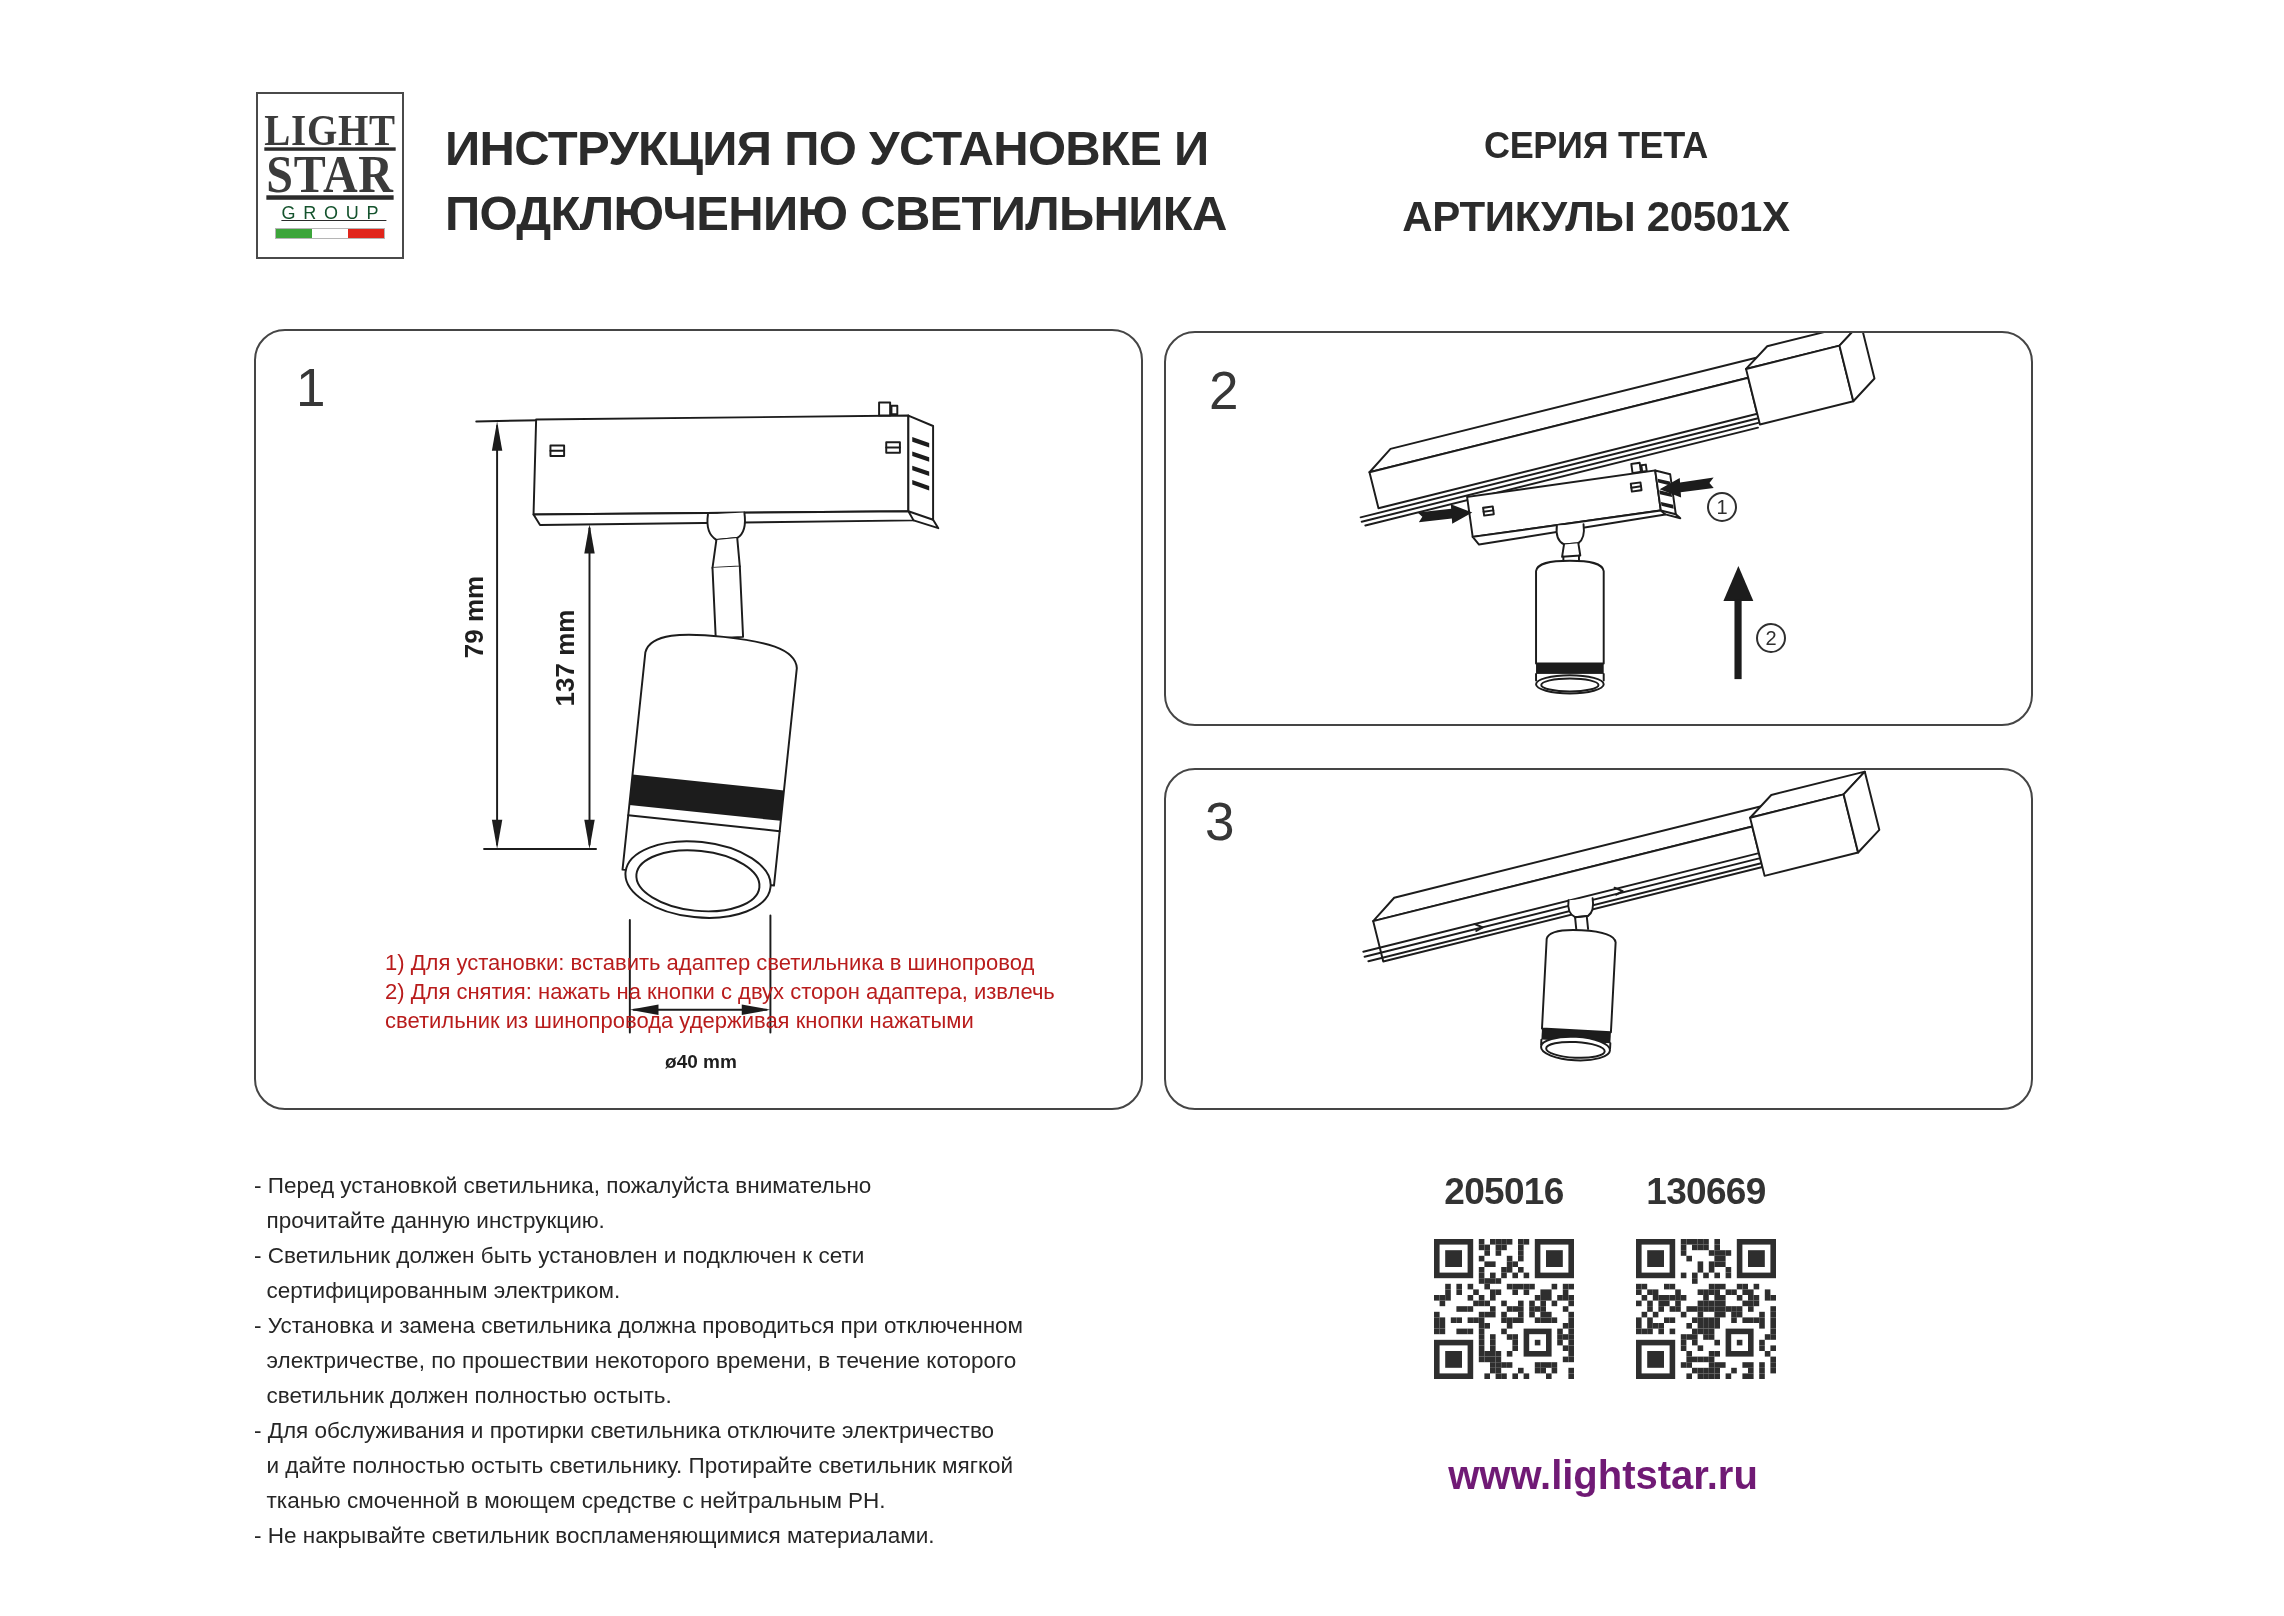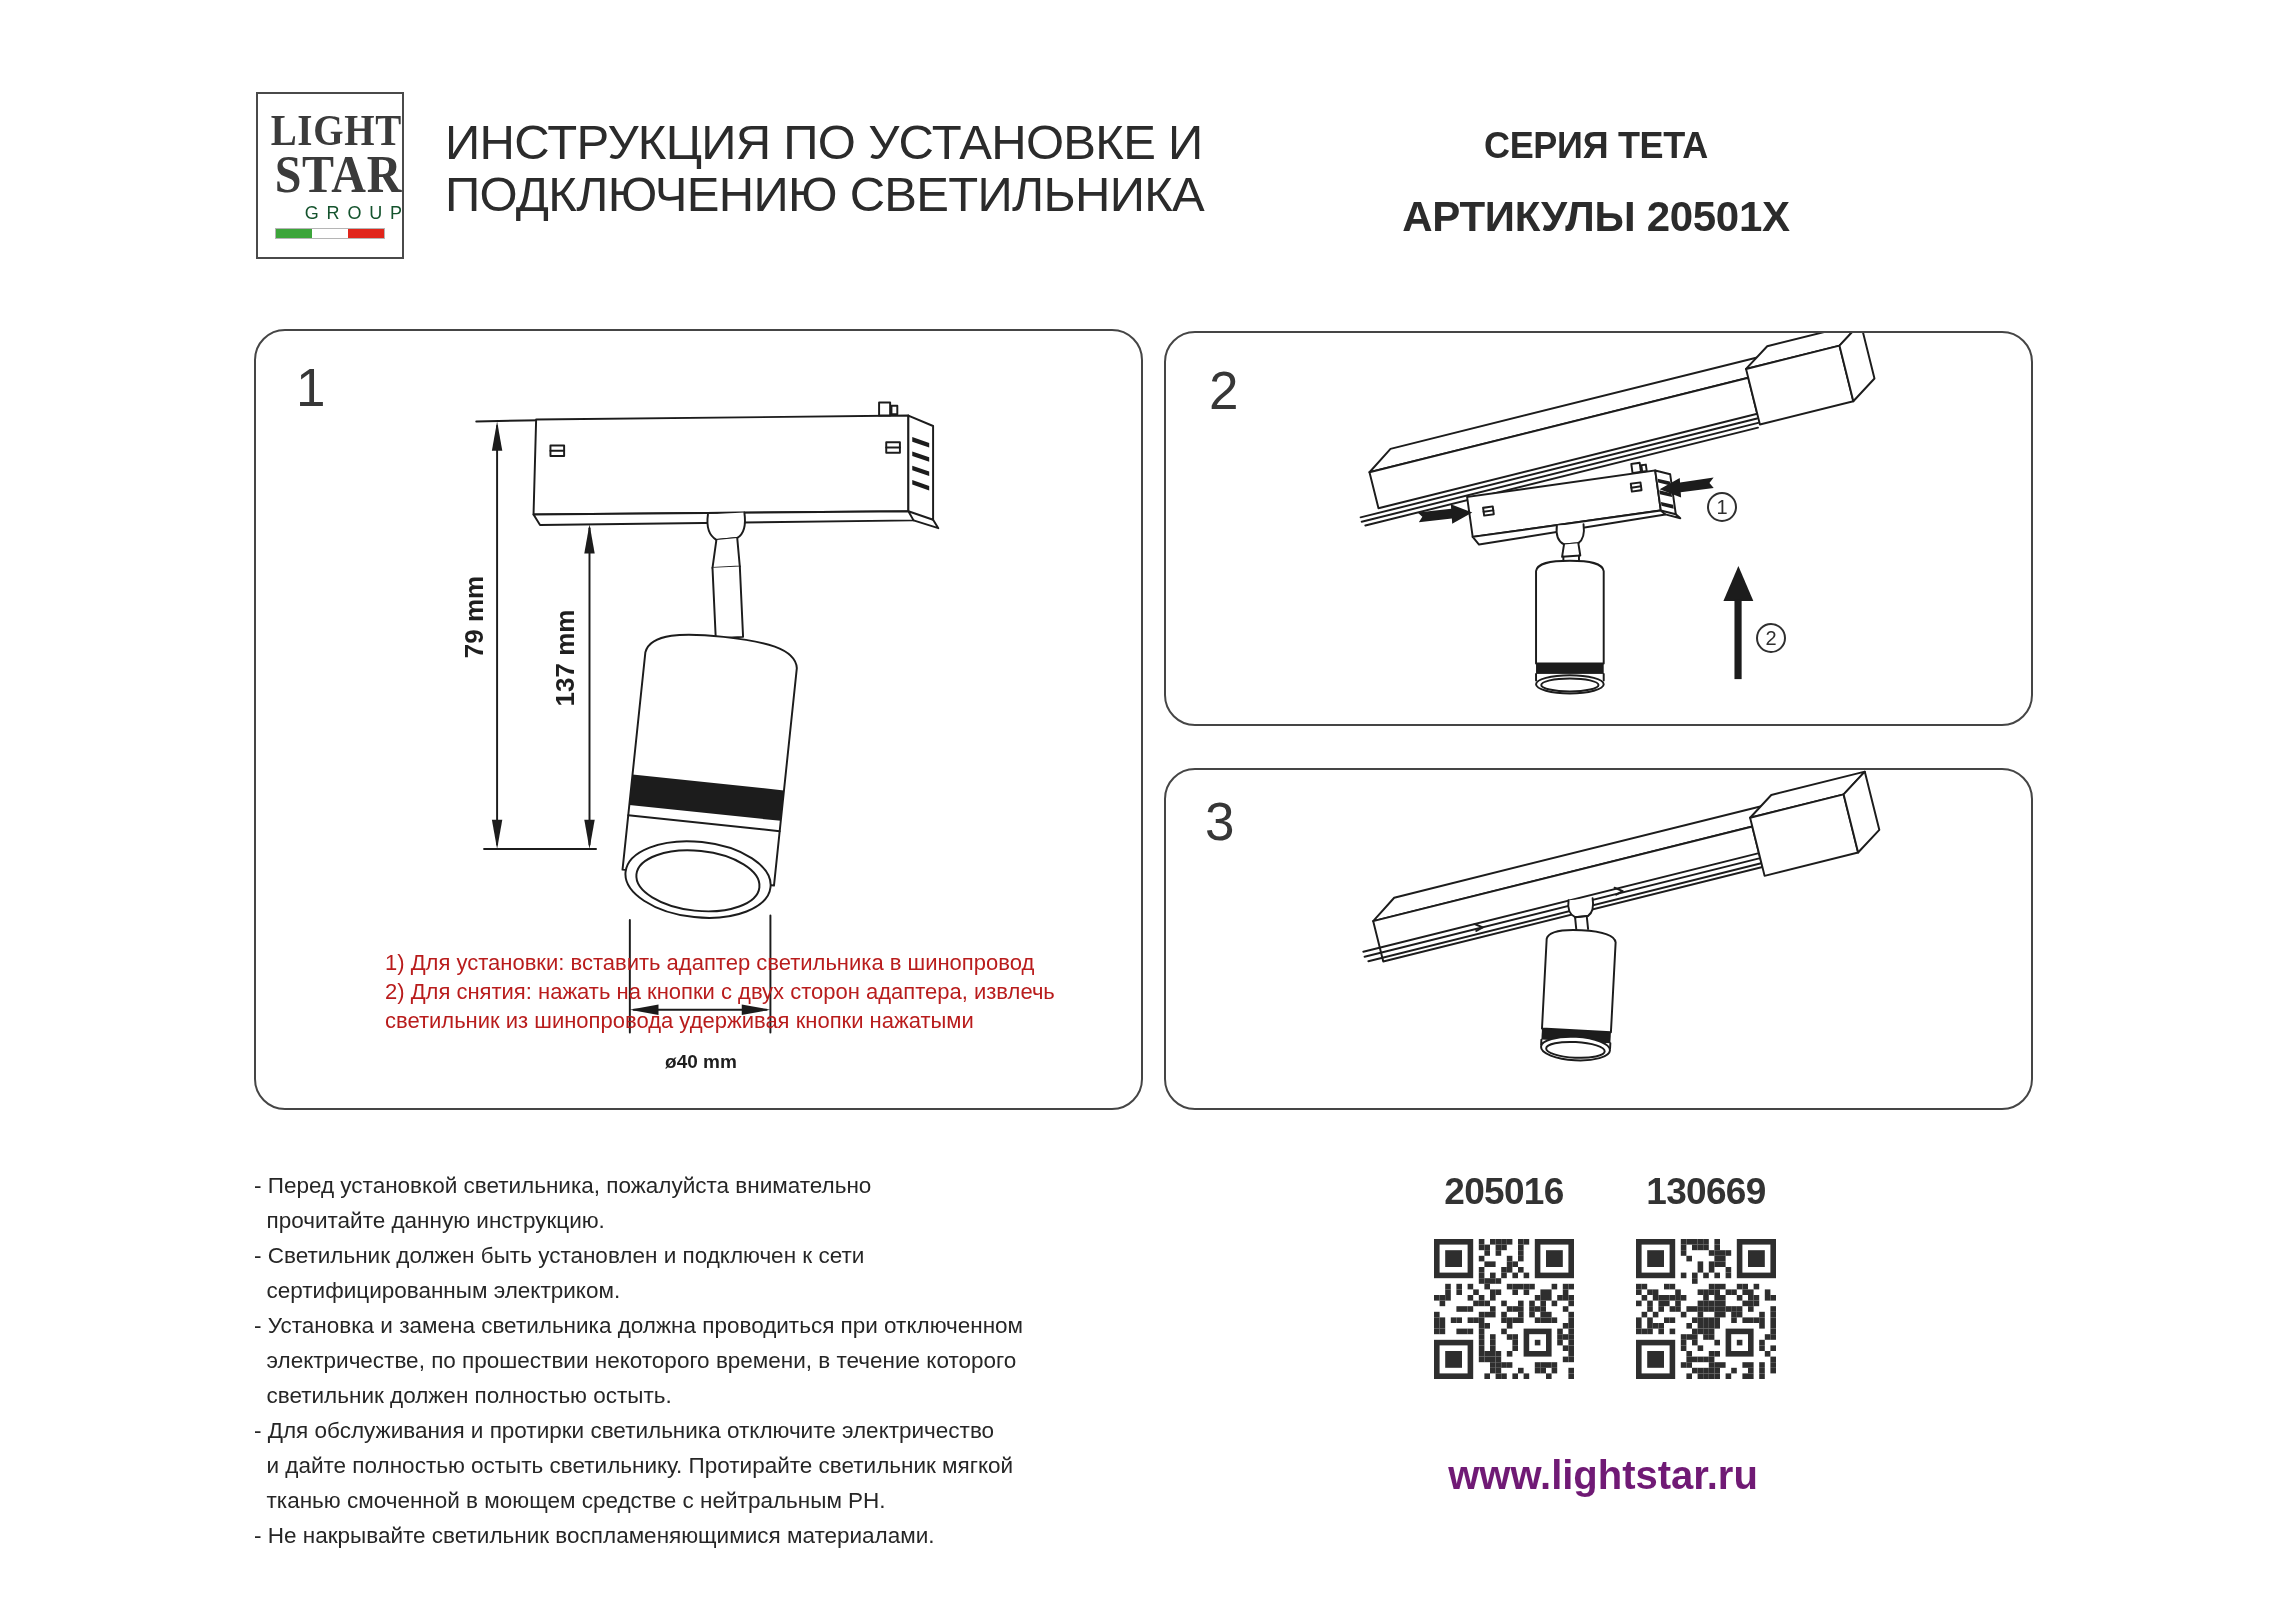--- a/index.html
+++ b/index.html
@@ -2,30 +2,30 @@
 <html style="font-size:10.4px"><head>
 <meta charset="utf-8">
 <style>
   html,body{margin:0;padding:0;background:#ffffff;}
   #page{position:relative;width:2284px;height:1616px;background:#ffffff;overflow:hidden;
         font-family:"Liberation Sans","DejaVu Sans",sans-serif;color:#2b2b2b;}
   .abs{position:absolute;}
 
   
   .logo-box{left:256px;top:92px;width:148px;height:167px;border:2px solid #4a4a4a;
-            background:#fff;text-align:right;box-sizing:border-box;}
+            background:#fff;text-align:center;box-sizing:border-box;text-decoration:underline;}
   .logo-word{font-family:"Liberation Serif","DejaVu Serif",serif;font-weight:700;color:#3b3b3b;line-height:1;}
   .logo-light{margin-top:15.6px;font-size:39px;letter-spacing:0.7px;transform:scaleY(1.15);}
   .logo-star{font-size:48px;letter-spacing:0.7px;margin-top:1.3px;transform:scaleY(1.12);}
   .logo-group{font-size:18px;letter-spacing:7.8px;margin-right:-7.8px;color:#14532d;margin-top:5.2px;}
   .logo-flag{left:50%;transform:translateX(-50%);top:134px;width:108px;height:8.5px;border:0.7px solid #b5b5b5;
              display:flex;box-sizing:content-box;}
   .flag-seg{flex:1 1 0;height:100%;}
 
-  .page-title{left:445px;top:116px;font-size:49px;font-weight:400;line-height:52px;
+  .page-title{left:445px;top:116px;font-size:49px;font-weight:700;line-height:65px;
               letter-spacing:-0.7px;white-space:pre-wrap;color:#2b2b2b;}
   .header-right{left:1364px;top:125px;width:464px;text-align:center;}
   .series-title{font-size:36px;font-weight:700;letter-spacing:-0.3px;}
   .articles-title{font-size:42px;font-weight:700;margin-top:26px;letter-spacing:-0.3px;}
 
   
   .panel{border:2px solid #454545;border-radius:31px;background:#fff;box-sizing:border-box;}
   #panel1{left:254px;top:329px;width:889px;height:781px;}
   #panel2{left:1164px;top:331px;width:869px;height:395px;}
   #panel3{left:1164px;top:768px;width:869px;height:342px;}

